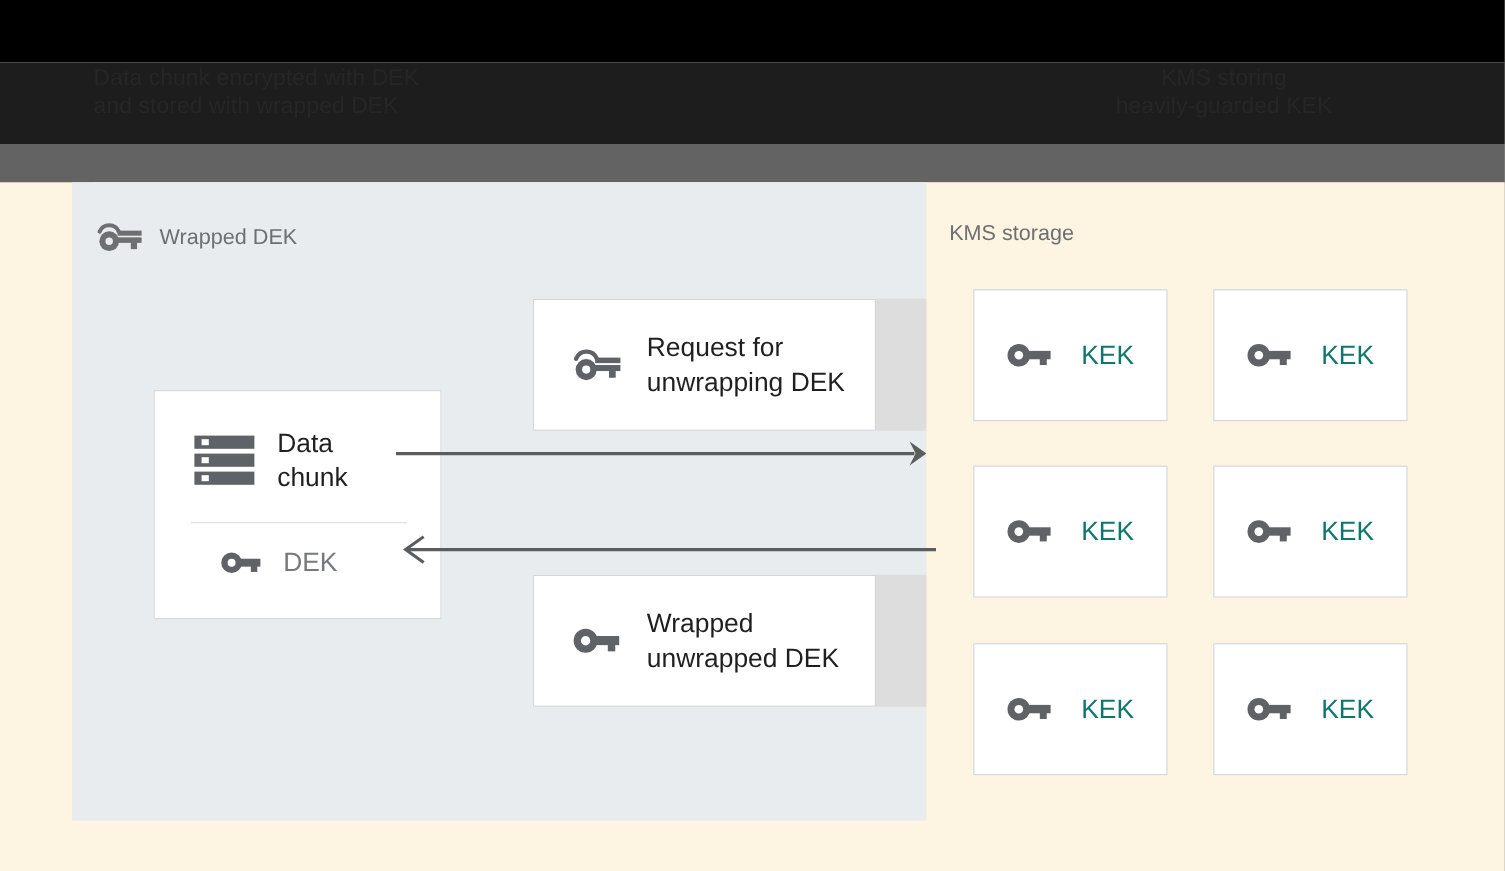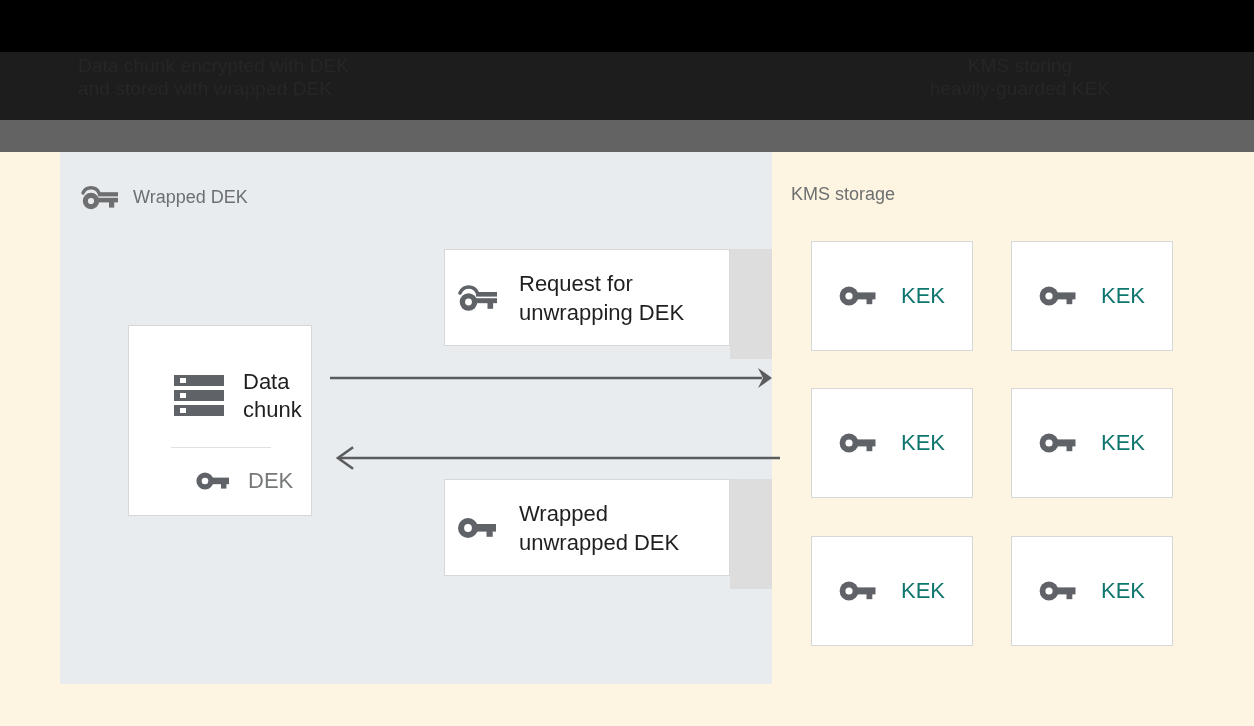--- a/index.html
+++ b/index.html
@@ -85,22 +85,22 @@
   .panel-label.right-lbl { left: 791px; top: 184px; }
 
   
   .card {
     position: absolute;
     background: #ffffff;
     border: 1px solid #d5d7d9;
   }
   .card-data {
     left: 128px; top: 325px;
-    width: 184px; height: 191px;
-    padding: 12px;
+    width: 240px; height: 191px;
+    padding: 0;
   }
   .data-row {
     display: flex;
     align-items: center;
     gap: 18px;
     padding: 30px 0 0 32px;
   }
   .data-text {
     font-size: 22px;
     line-height: 28px;
@@ -125,25 +125,25 @@
 
   
   .gray-tab {
     position: absolute;
     background: #dddddd;
   }
   .gray-tab.t1 { left: 730px; top: 249px; width: 42px; height: 110px; }
   .gray-tab.t2 { left: 730px; top: 479px; width: 42px; height: 110px; }
 
   .card-msg {
-    width: 286px; height: 97px;
+    width: 286px; height: 110px;
     display: flex;
     align-items: center;
     gap: 20px;
-    padding-left: 12px;
+    padding-left: 32px;
   }
   .card-req { left: 444px; top: 249px; }
   .card-ret { left: 444px; top: 479px; }
   .msg-text {
     font-size: 22px;
     line-height: 29px;
     color: #1f1f1f;
     white-space: pre-line;
   }
 

